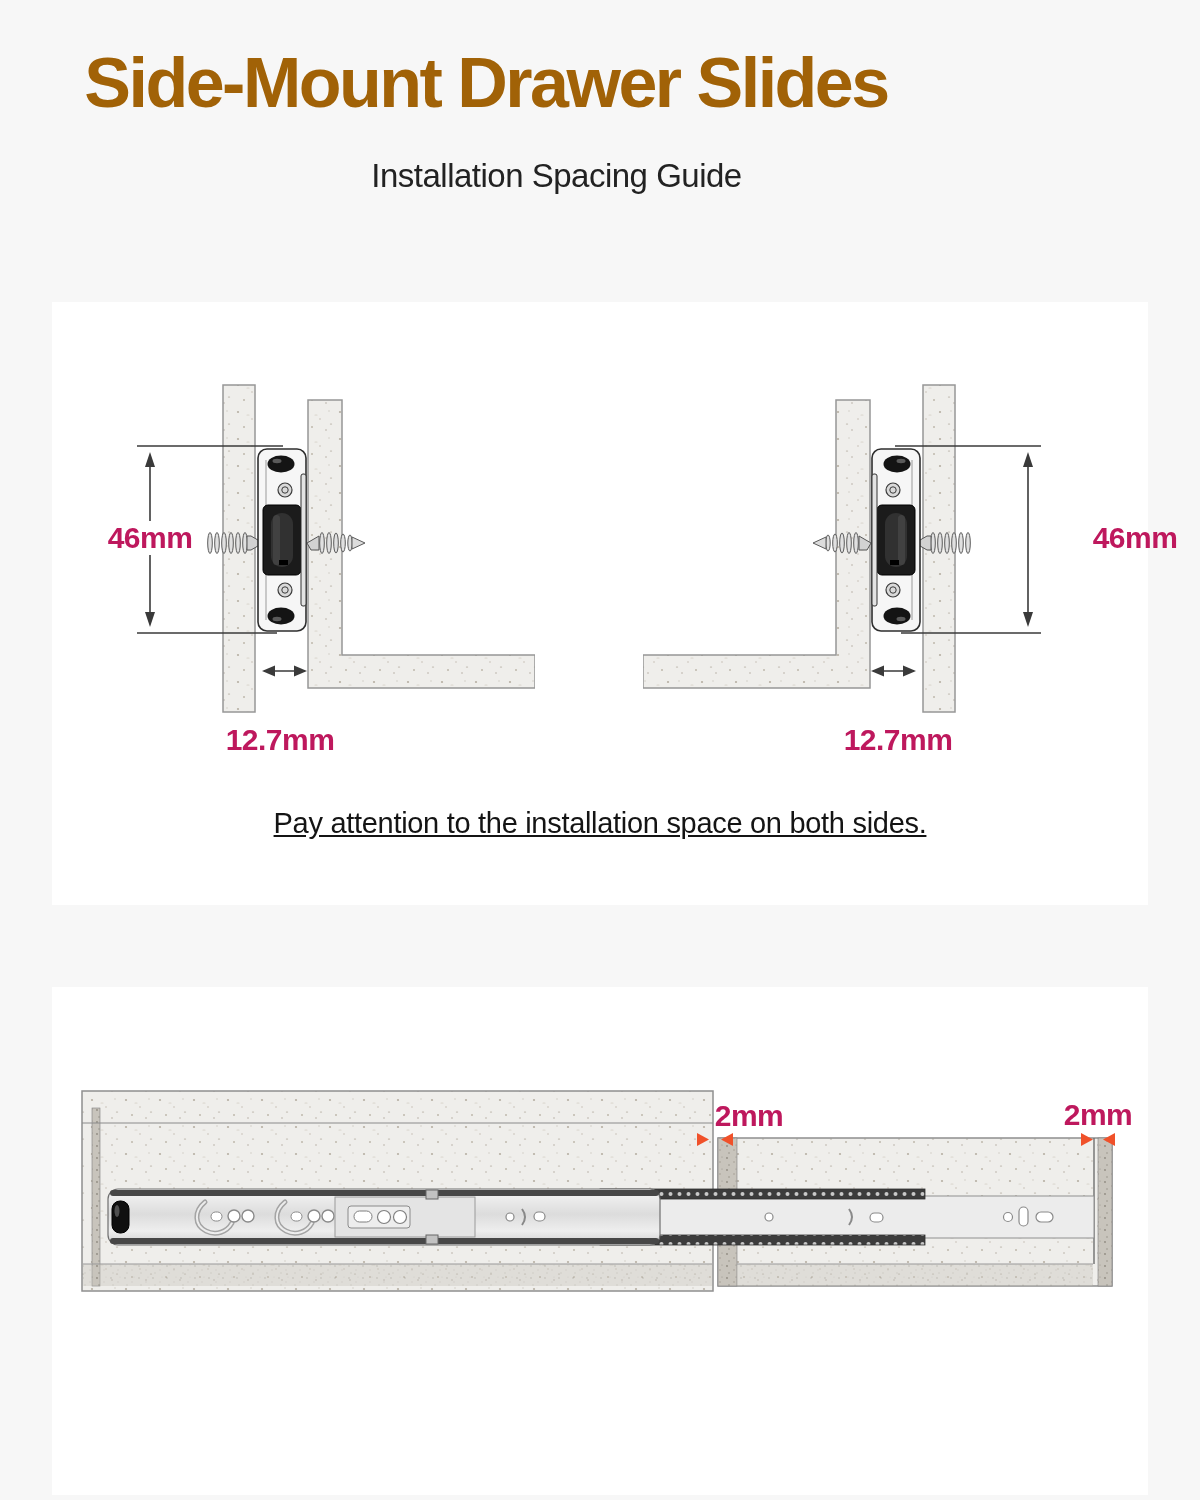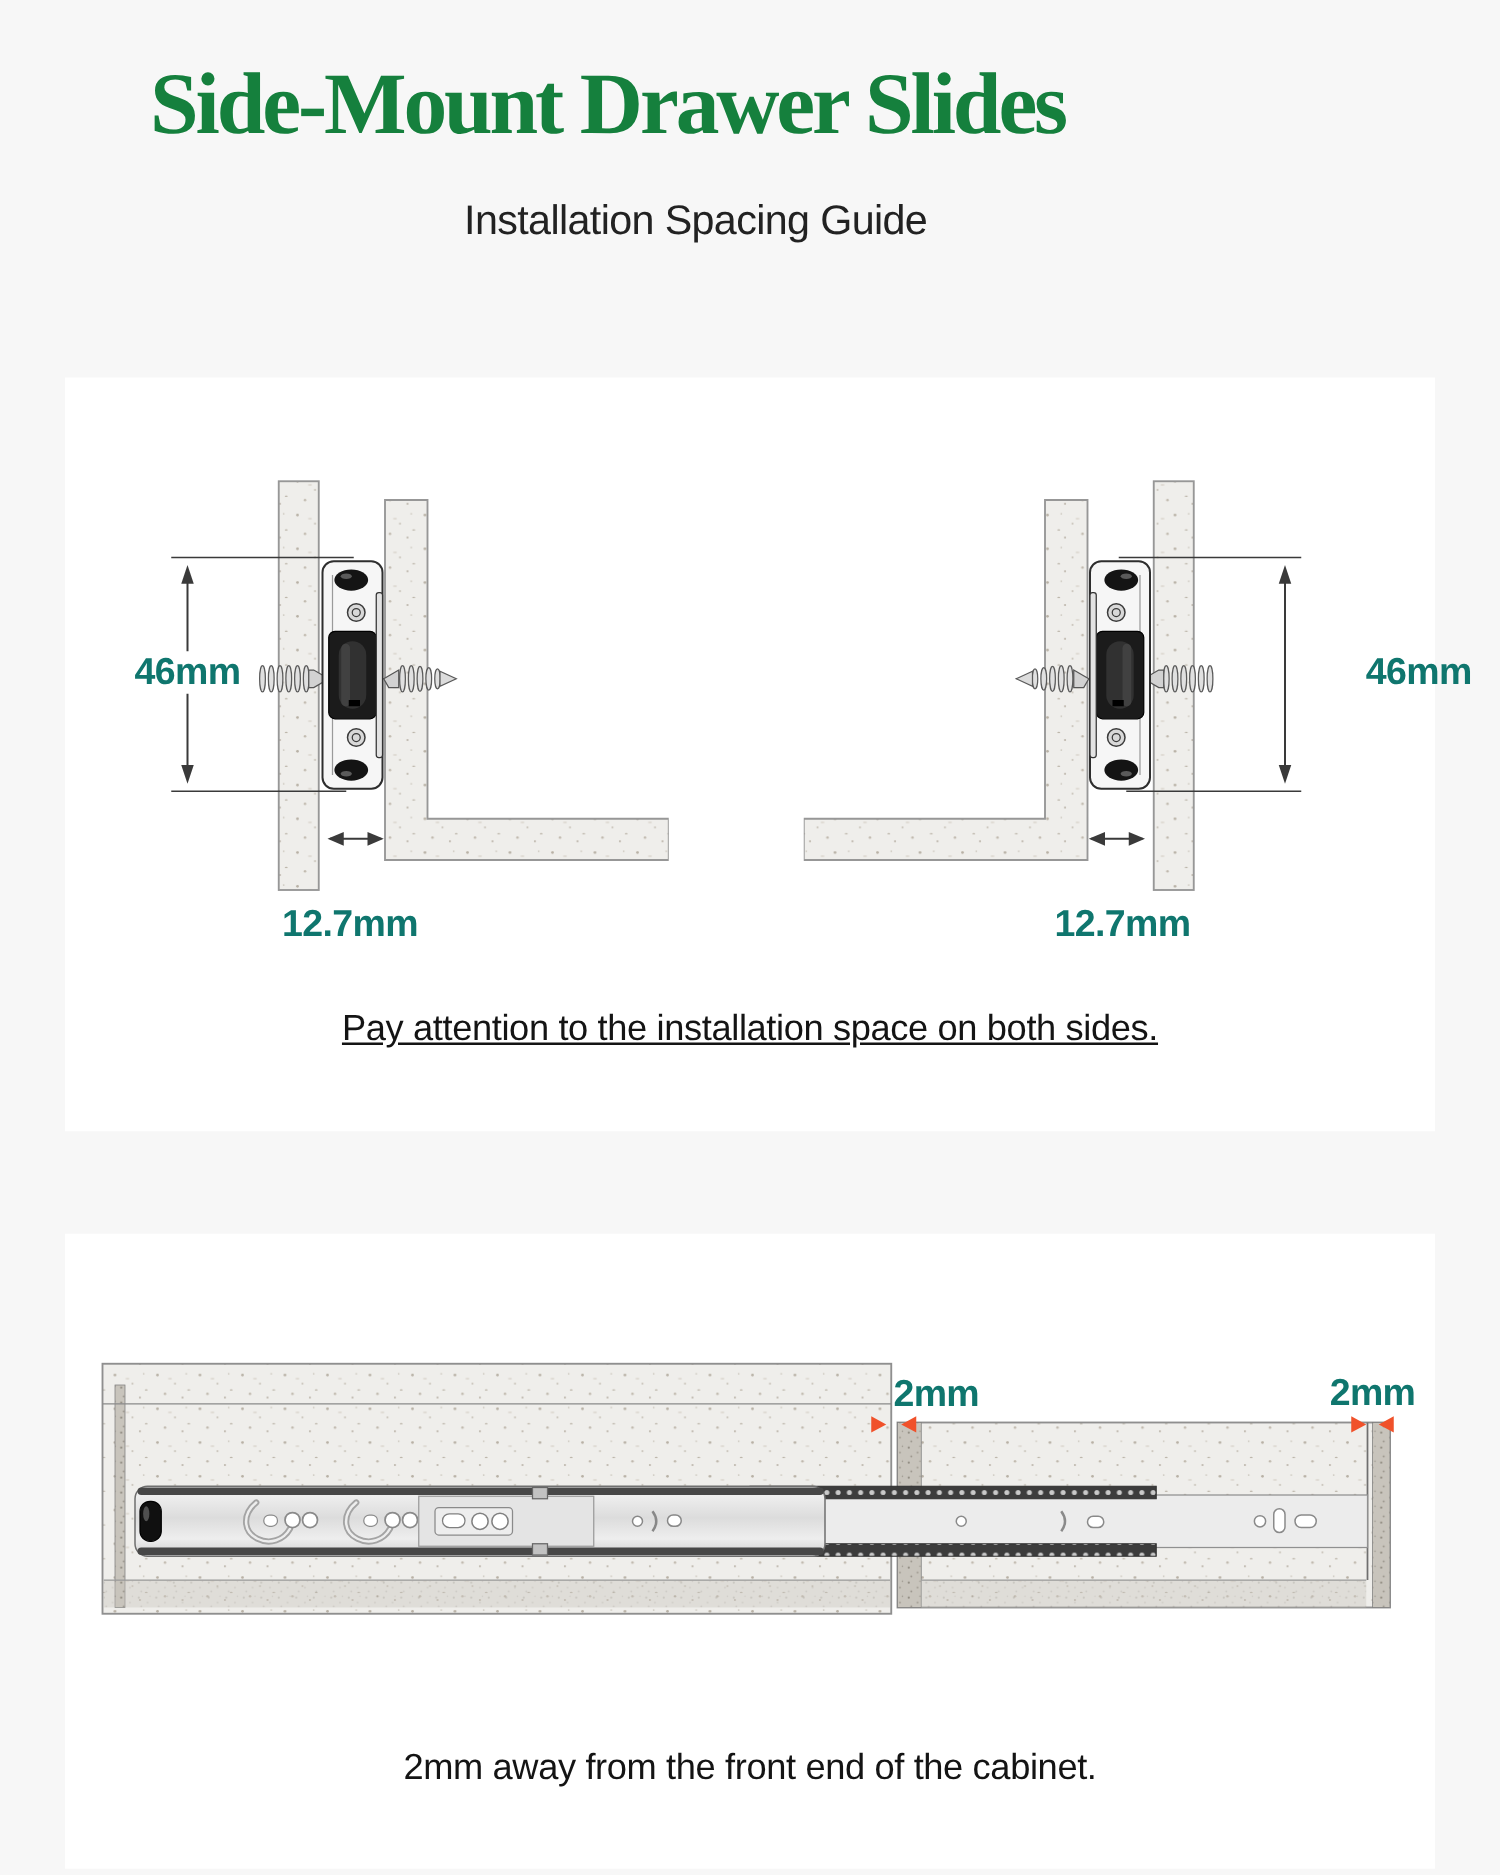--- a/index.html
+++ b/index.html
@@ -4,37 +4,37 @@
 <style>
   html,body{margin:0;padding:0;background:#dedede;}
   .page{
     position:relative;width:1200px;height:1500px;margin:0 auto;
     background:#f7f7f7;overflow:hidden;
     font-family:"Liberation Sans",sans-serif;color:#161616;
   }
   .page-title{
     position:absolute;top:45px;left:0;width:972px;text-align:center;
     font-size:70px;font-weight:700;letter-spacing:-2.5px;line-height:1.1;
-    color:#15803d;white-space:nowrap;font-family:Liberation Serif, serif;
+    color:#a16207;white-space:nowrap;
   }
   .page-subtitle{
     position:absolute;top:157px;left:0;width:1113px;text-align:center;
     font-size:33px;font-weight:400;color:#222;letter-spacing:-0.5px;
   }
   .panel{position:absolute;left:52px;width:1096px;background:#ffffff;}
   .panel-1{top:302px;height:603px;}
   .panel-2{top:987px;height:508px;}
   .unit{position:absolute;top:78px;width:405px;height:335px;}
   .unit-left{left:78px;}
   .unit-right{left:591px;}
   .unit-right svg{transform:scaleX(-1);}
   .unit svg{display:block;width:405px;height:335px;}
   .dim-label{
     position:absolute;transform:translate(-50%,-50%);
-    color:#0f766e;font-weight:700;font-size:30px;line-height:1;
+    color:#be185d;font-weight:700;font-size:30px;line-height:1;
     white-space:nowrap;letter-spacing:-0.5px;text-align:center;
   }
   .dim-label.masked{background:#ffffff;padding:2px 4px;}
   .caption{
     position:absolute;left:0;width:100%;text-align:center;
     font-size:29px;color:#141414;letter-spacing:-0.3px;line-height:34px;
   }
   .caption-1{top:504px;text-decoration:underline;}
   .caption-2{top:410px;}
   .p2-art{position:absolute;left:0;top:0;width:1096px;height:508px;display:block;}
@@ -224,16 +224,15 @@
         <polygon points="645,146 657,152.5 645,159"></polygon>
         <polygon points="681,146 669,152.5 681,159"></polygon>
         <polygon points="1029,146 1041,152.5 1029,159"></polygon>
         <polygon points="1063,146 1051,152.5 1063,159"></polygon>
       </g>
     </svg>
 
     <div class="dim-label" style="left:697px;top:129px;">2mm</div>
     <div class="dim-label" style="left:1046px;top:128px;">2mm</div>
 
-    <div class="caption caption-2">2mm away from the front end of the cabinet.</div>
   </div>
 
 </div>
 
 </body></html>

